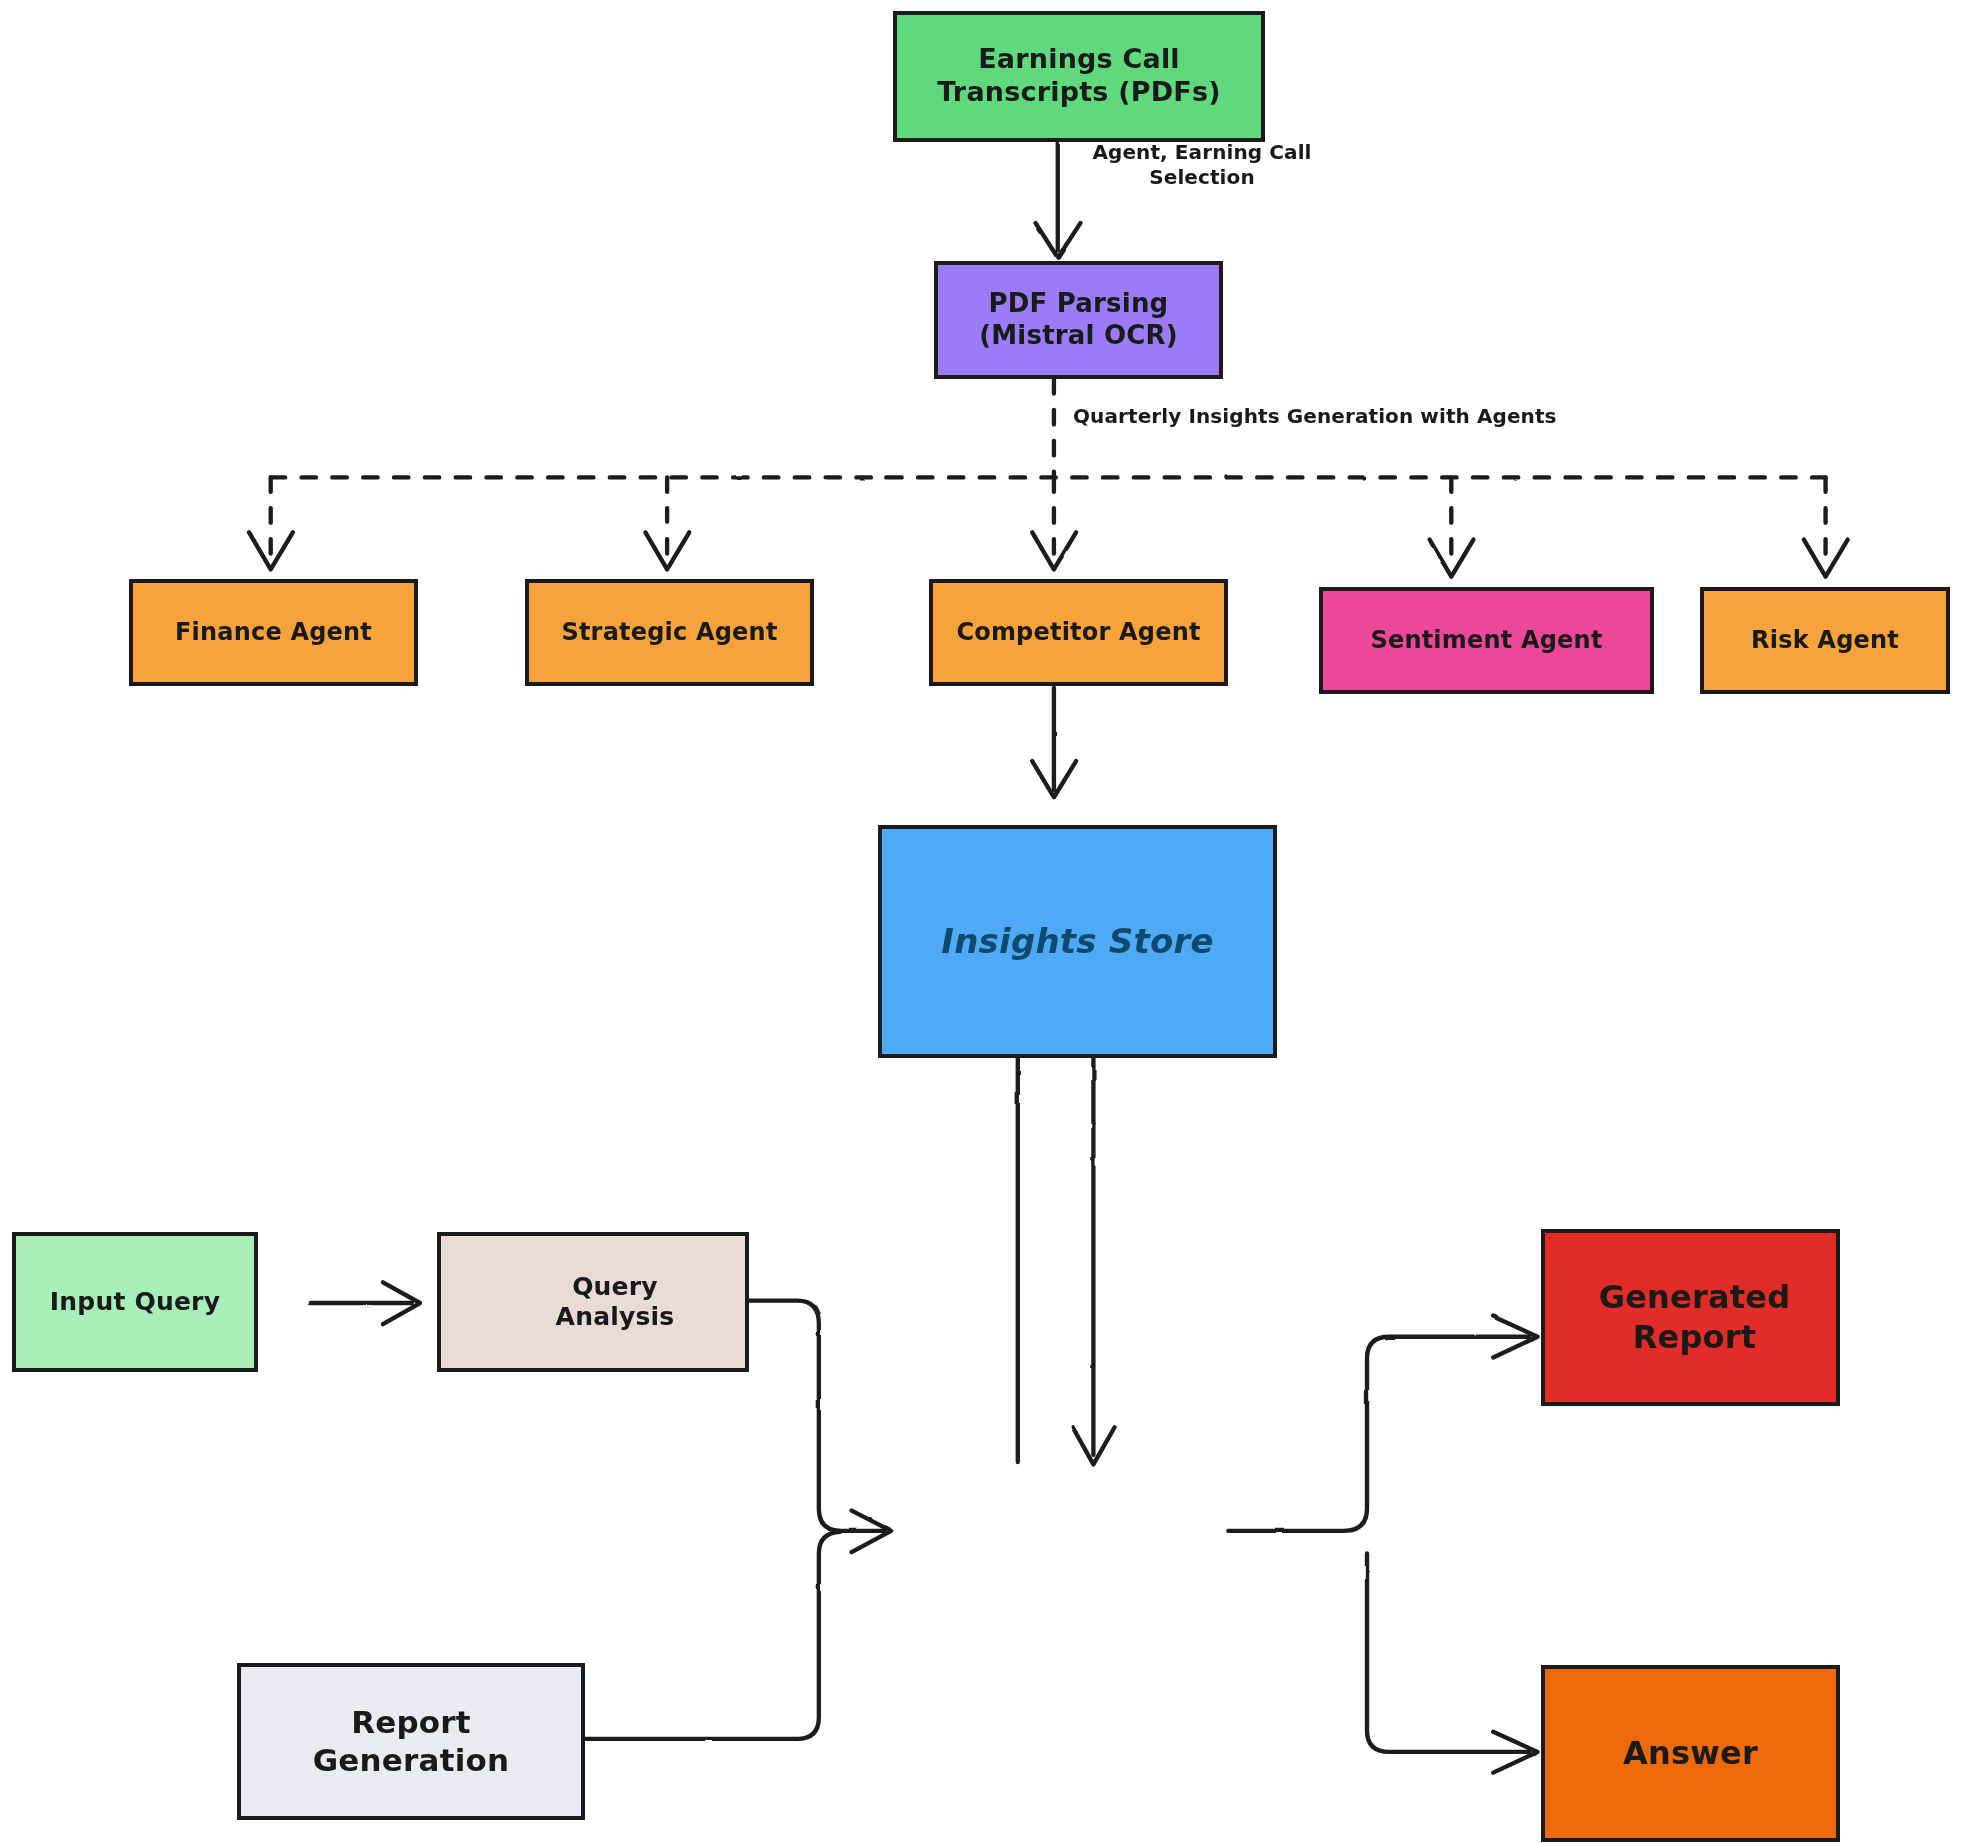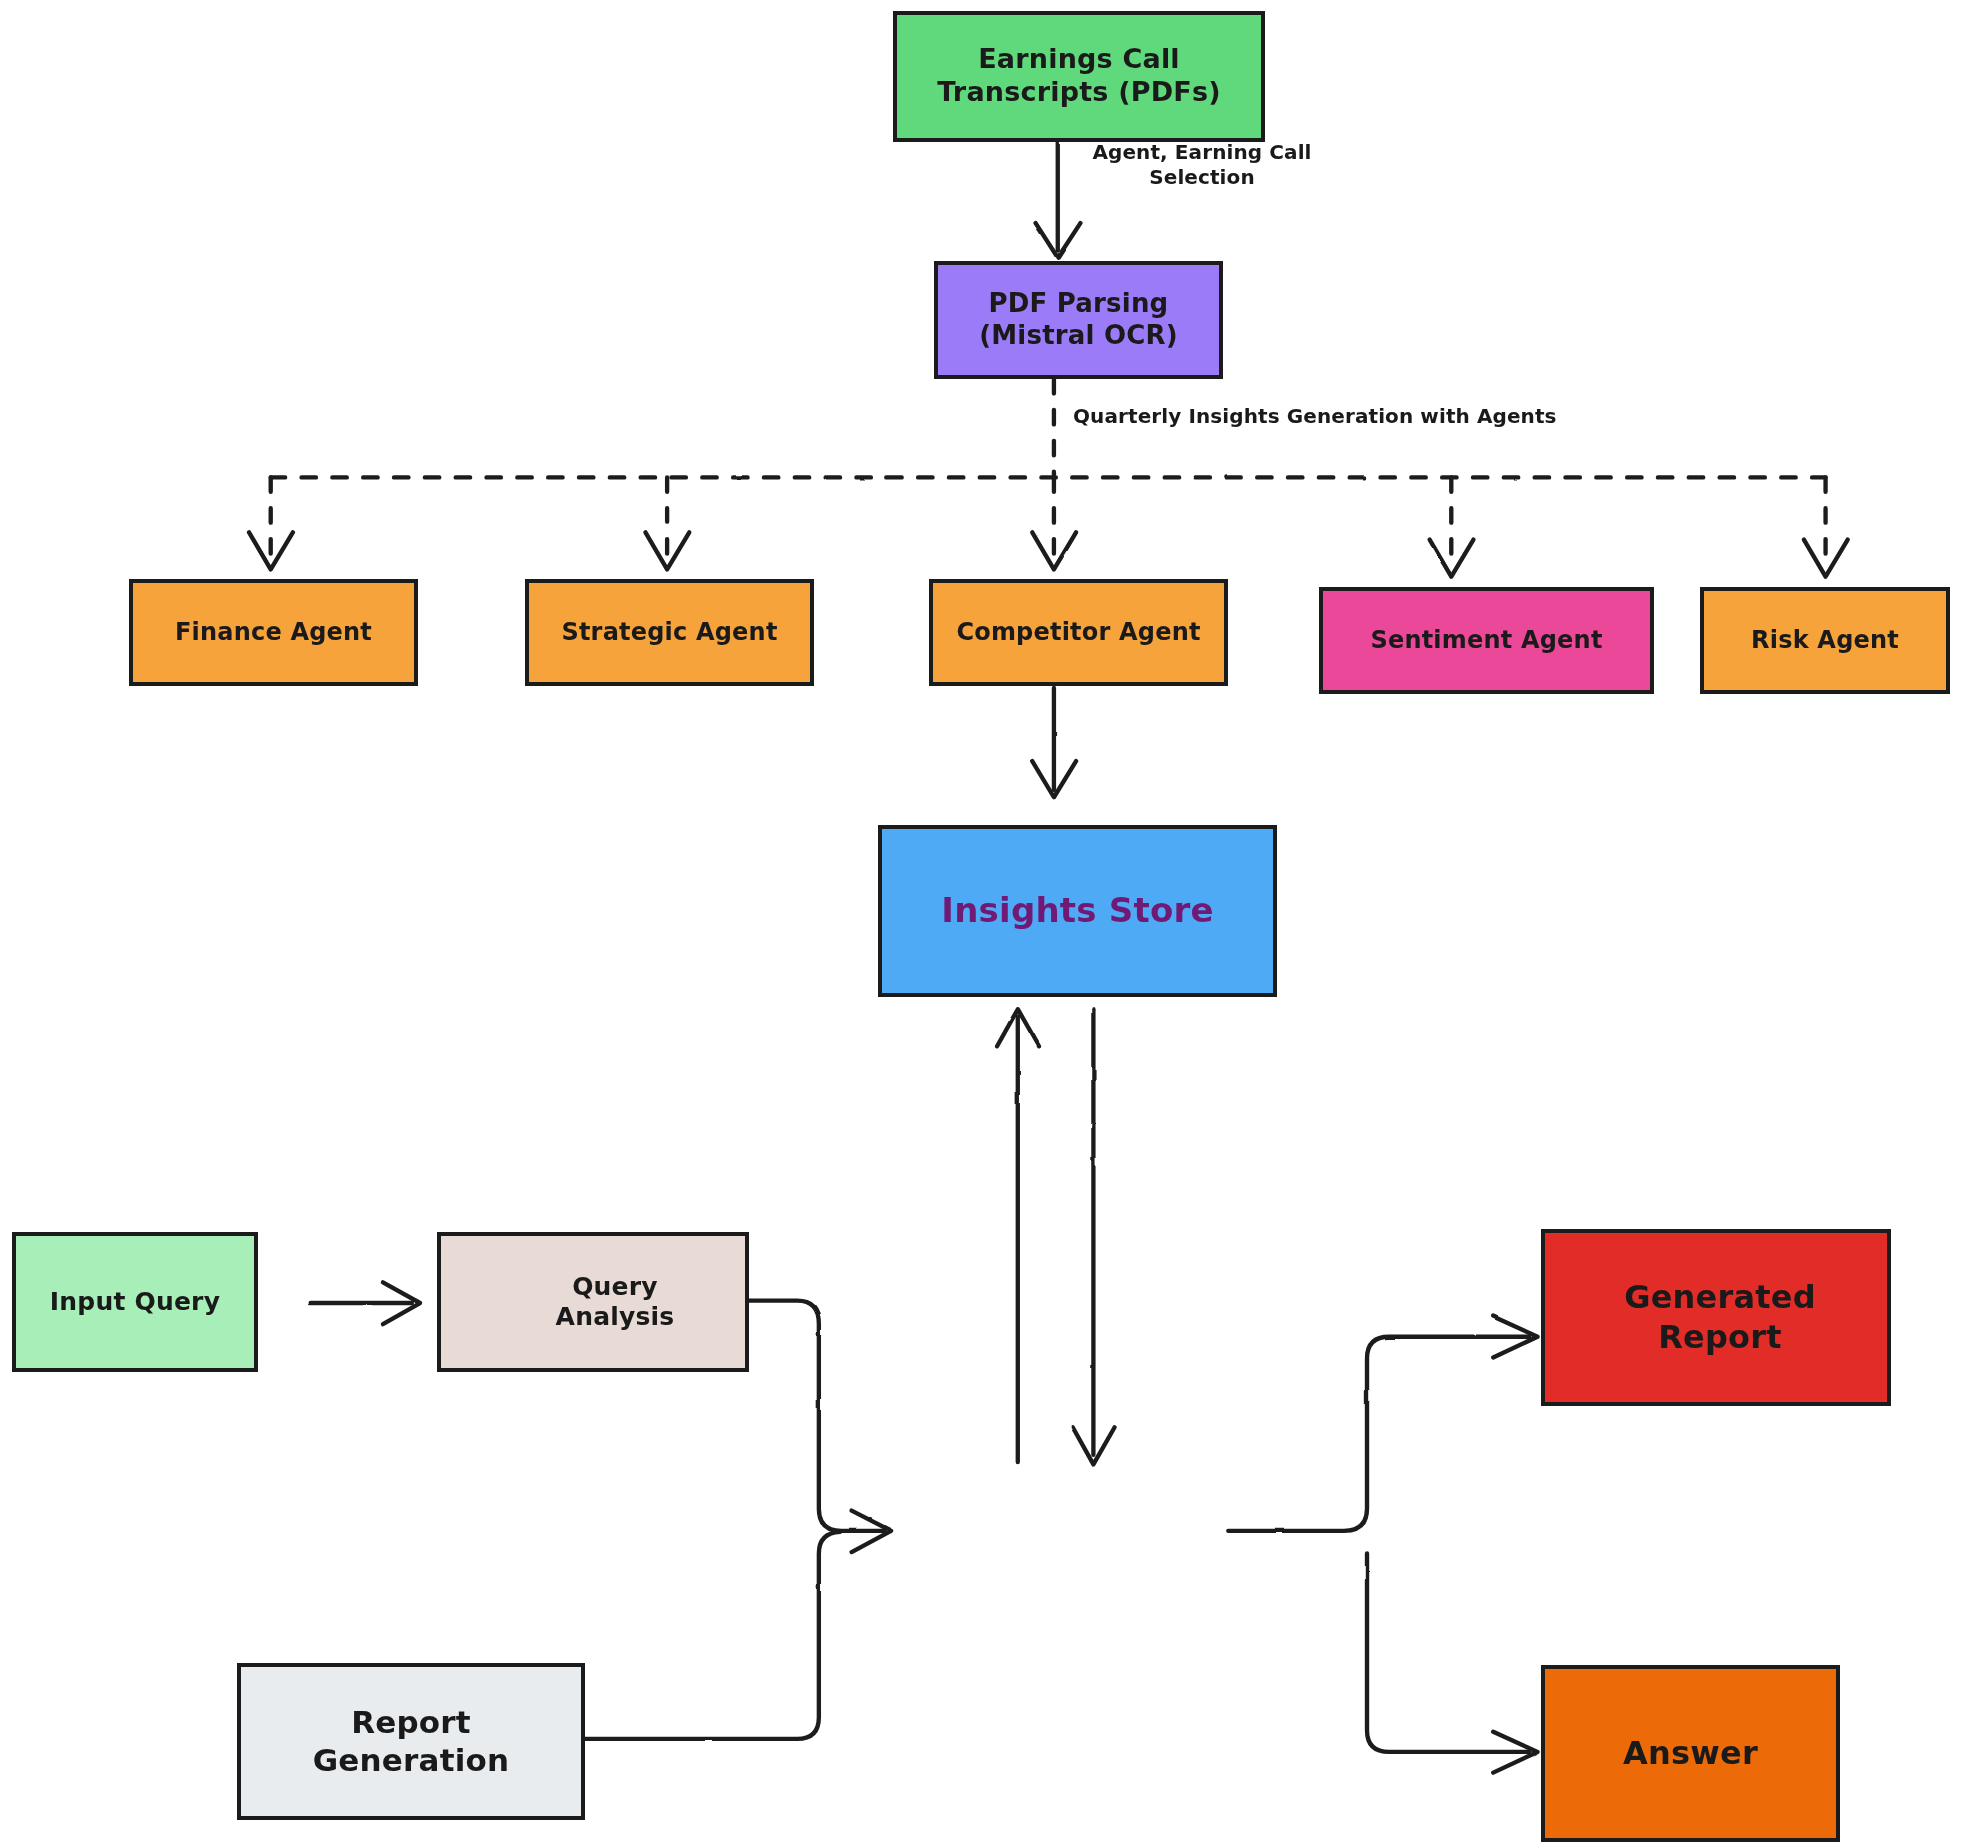--- a/index.html
+++ b/index.html
@@ -175,30 +175,30 @@
   <div class="node n-agent" style="left: 129px; top: 579px; width: 289px; height: 107px; font-size: 24px; background: rgb(247, 163, 60); border-color: rgb(27, 27, 27); color: rgb(26, 26, 26);">Finance Agent</div>
 
   <div class="node n-agent" style="left: 525px; top: 579px; width: 289px; height: 107px; font-size: 24px; background: rgb(247, 163, 60); border-color: rgb(27, 27, 27); color: rgb(26, 26, 26);">Strategic Agent</div>
 
   <div class="node n-agent" style="left: 929px; top: 579px; width: 299px; height: 107px; font-size: 24px; background: rgb(247, 163, 60); border-color: rgb(27, 27, 27); color: rgb(26, 26, 26);">Competitor Agent</div>
 
   <div class="node n-agent" style="left: 1319px; top: 587px; width: 335px; height: 107px; font-size: 24px; background: #ec4899; border-color: rgb(27, 27, 27); color: rgb(26, 26, 26);">Sentiment Agent</div>
 
   <div class="node n-agent" style="left: 1700px; top: 587px; width: 250px; height: 107px; font-size: 24px; background: rgb(247, 163, 60); border-color: rgb(27, 27, 27); color: rgb(26, 26, 26);">Risk Agent</div>
 
-  <div class="node n-store" style="left: 878px; top: 825px; width: 399px; height: 172px; font-size: 34px; background: rgb(79, 170, 245); border-color: rgb(27, 27, 27); color: #701a75;">Insights Store</div>
+  <div class="node n-store" style="left: 878px; top: 825px; width: 399px; height: 233px; font-size: 34px; background: rgb(79, 170, 245); border-color: rgb(27, 27, 27); color: #0c4a6e; font-style: italic;">Insights Store</div>
 
   <div class="node n-query-in" style="left: 12px; top: 1232px; width: 246px; height: 140px; font-size: 25px; background: rgb(168, 238, 185); border-color: rgb(27, 27, 27); color: rgb(26, 26, 26);">Input Query</div>
 
   <div class="node n-query-an" style="left: 437px; top: 1232px; width: 312px; height: 140px; font-size: 25px; background: rgb(232, 219, 213); border-color: rgb(27, 27, 27); color: rgb(26, 26, 26); padding-left: 44px;">Query
 Analysis</div>
 
   <div class="node n-report-gen" style="left: 237px; top: 1663px; width: 348px; height: 157px; font-size: 31px; background: rgb(232, 236, 239); border-color: rgb(27, 27, 27); color: rgb(26, 26, 26);">Report
 Generation</div>
 
 
-  <div class="node n-gen-report" style="left: 1541px; top: 1229px; width: 350px; height: 177px; font-size: 32px; background: rgb(226, 44, 40); border-color: rgb(27, 27, 27); color: rgb(26, 26, 26); padding-left: 8px;">Generated
+  <div class="node n-gen-report" style="left: 1541px; top: 1229px; width: 299px; height: 177px; font-size: 32px; background: rgb(226, 44, 40); border-color: rgb(27, 27, 27); color: rgb(26, 26, 26); padding-left: 8px;">Generated
 Report</div>
 
   <div class="node n-answer" style="left: 1541px; top: 1643px; width: 299px; height: 177px; font-size: 32px; background: rgb(236, 107, 8); border-color: rgb(27, 27, 27); color: rgb(26, 26, 26);">Answer</div>
 
 </div>
 
 
 </body></html>

